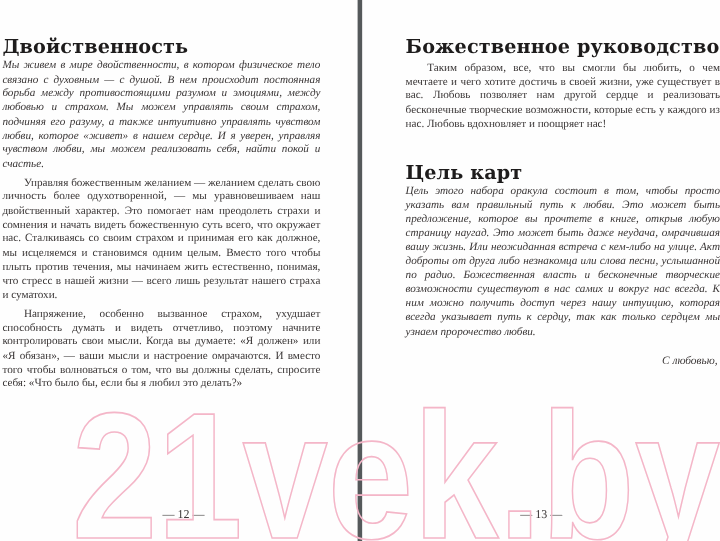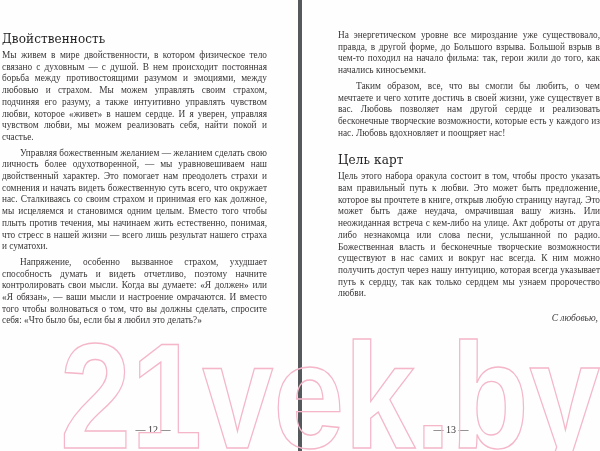--- a/index.html
+++ b/index.html
@@ -18,31 +18,31 @@
   .divider {
     position: absolute; left: 298px; top: 0; width: 4px; height: 451px;
     background: #55595b;
   }
   .content { position: absolute; top: 30px; }
   .page-left .content { left: 2px; width: 265px; }
   .page-right .content { left: 36px; width: 262px; }
   h2 {
     margin: 0 0 2px 0;
     font-family: "DejaVu Serif", "Liberation Serif", serif;
-    font-weight: normal; font-size: 12px; line-height: 18px;
+    font-weight: bold; font-size: 16px; line-height: 18px;
     color: #1e1c1c; letter-spacing: 0.1px;
   }
-  .page-right h2.second { margin-top: 12px; }
+  .page-right h2.second { margin-top: 24px; }
   p {
     margin: 0; font-size: 9.3px; line-height: 11.7px;
     text-align: justify; hyphens: auto; color: #3a3636;
     font-family: "Liberation Serif", serif;
   }
   p.indent { text-indent: 18px; margin-top: 4px; }
-  p.first { text-indent: 0; }
+  p.first { text-indent: 0; font-style: italic; }
   .signature {
     margin-top: 12px; text-align: right; font-style: italic;
     font-size: 9.5px; line-height: 12px; color: #3a3636;
     font-family: "Liberation Serif", serif;
   }
   .signature div { padding-right: 2px; text-align: right; }
   .page-number {
     position: absolute; top: 424px; width: 100%; text-align: center;
     font-size: 10px; color: #3a3636; font-family: "Liberation Serif", serif;
   }
@@ -66,21 +66,21 @@
       <p class="indent">Управляя божественным желанием — желанием сделать свою личность более одухотворенной, — мы уравновешиваем наш двойственный характер. Это помогает нам преодолеть страхи и сомнения и начать видеть божественную суть всего, что окружает нас. Сталкиваясь со своим страхом и принимая его как должное, мы исцеляемся и становимся одним целым. Вместо того чтобы плыть против течения, мы начинаем жить естественно, понимая, что стресс в нашей жизни — всего лишь результат нашего страха и суматохи.</p>
       <p class="indent">Напряжение, особенно вызванное страхом, ухудшает способность думать и видеть отчетливо, поэтому начните контролировать свои мысли. Когда вы думаете: «Я должен» или «Я обязан», — ваши мысли и настроение омрачаются. И вместо того чтобы волноваться о том, что вы должны сделать, спросите себя: «Что было бы, если бы я любил это делать?»</p>
     </div>
     <div class="page-number">— 12 —</div>
   </div>
 
   <div class="divider"></div>
 
   <div class="page page-right">
     <div class="content">
-      <p class="first">На энергетическом уровне все мироздание уже существовало, правда, в другой форме, до Большого взрыва. Большой взрыв в чем-то походил на начало фильма: так, герои жили до того, как начались киносъемки.</p>
+      <h2>Божественное руководство</h2>
       <p class="indent">Таким образом, все, что вы смогли бы любить, о чем мечтаете и чего хотите достичь в своей жизни, уже существует в вас. Любовь позволяет нам другой сердце и реализовать бесконечные творческие возможности, которые есть у каждого из нас. Любовь вдохновляет и поощряет нас!</p>
 
       <h2 class="second">Цель карт</h2>
       <p class="first">Цель этого набора оракула состоит в том, чтобы просто указать вам правильный путь к любви. Это может быть предложение, которое вы прочтете в книге, открыв любую страницу наугад. Это может быть даже неудача, омрачившая вашу жизнь. Или неожиданная встреча с кем-либо на улице. Акт доброты от друга либо незнакомца или слова песни, услышанной по радио. Божественная власть и бесконечные творческие возможности существуют в нас самих и вокруг нас всегда. К ним можно получить доступ через нашу интуицию, которая всегда указывает путь к сердцу, так как только сердцем мы узнаем пророчество любви.</p>
 
       <div class="signature">
         <div>С любовью,</div>
       </div>
     </div>
     <div class="page-number">— 13 —</div>

